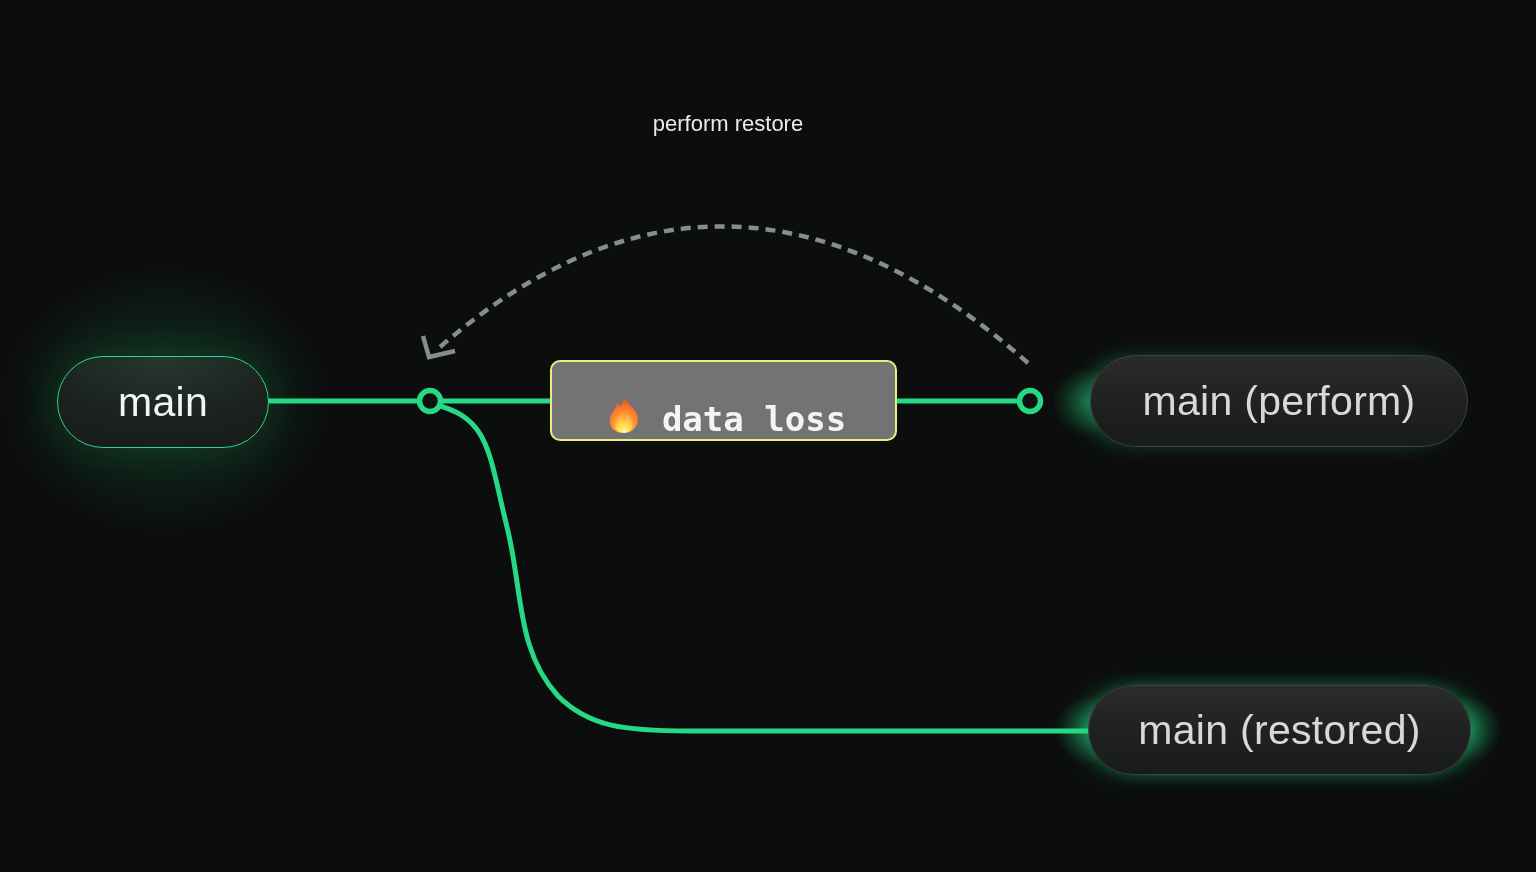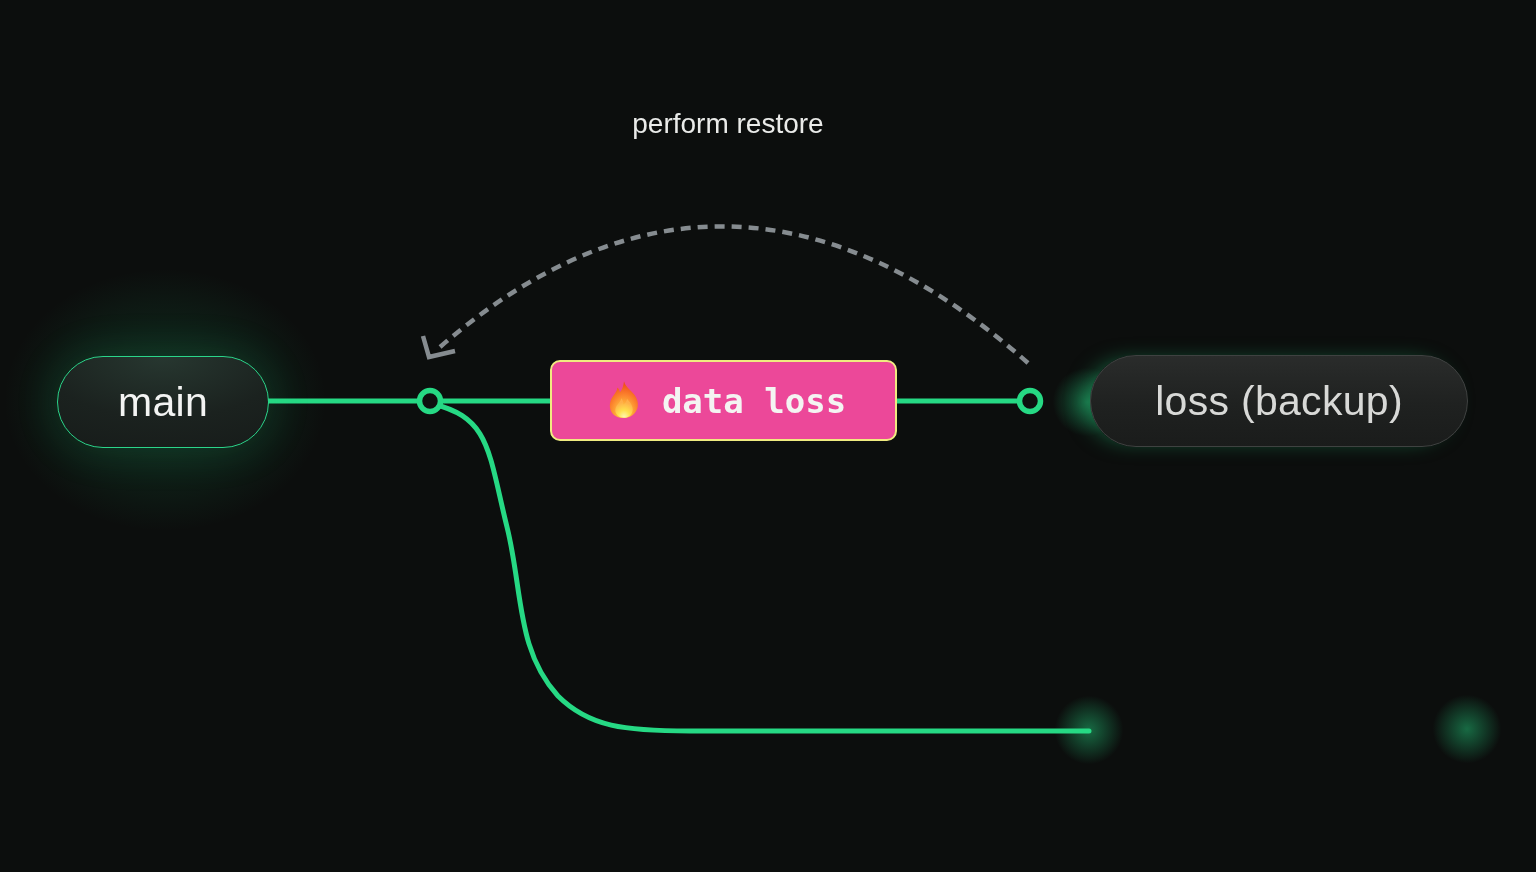--- a/index.html
+++ b/index.html
@@ -25,21 +25,21 @@
     background: radial-gradient(closest-side, rgba(38,217,133,0.45), rgba(38,217,133,0) 70%);
   }
   .glow-restored-r {
     left: 1418px; top: 680px; width: 98px; height: 98px;
     background: radial-gradient(closest-side, rgba(38,217,133,0.45), rgba(38,217,133,0) 70%);
   }
   .wires { position: absolute; left: 0; top: 0; z-index: 2; }
   .caption {
     position: absolute; left: 408px; top: 101px; width: 640px;
     z-index: 5; text-align: center;
-    font-size: 28px; line-height: 46px; color: #eaebe9;
+    font-size: 22px; line-height: 46px; color: #eaebe9;
   }
   .pill {
     position: absolute; z-index: 4;
     display: flex; align-items: center; justify-content: center;
     border-radius: 999px; font-size: 41px; letter-spacing: 0.3px;
   }
   .pill-main {
     left: 57px; top: 356px; width: 210px; height: 90px;
     color: #f3f4f3;
     border: 1.5px solid #2bd58a;
@@ -55,23 +55,23 @@
     left: 1090px; top: 355px; width: 376px; height: 90px;
     box-shadow: -10px 0 22px -8px rgba(38,217,133,0.5);
   }
   .pill-restored {
     left: 1088px; top: 685px; width: 381px; height: 88px;
     box-shadow: -10px 0 22px -8px rgba(38,217,133,0.6), 10px 0 22px -8px rgba(38,217,133,0.6);
   }
   .event-box {
     position: absolute; left: 550px; top: 360px; width: 347px; height: 81px;
     z-index: 4; box-sizing: border-box;
-    display: flex; align-items: center; justify-content: center; gap: 15px;
+    display: flex; align-items: flex-end; justify-content: center; gap: 15px;
     border: 2px solid #f0eb80; border-radius: 10px;
-    background: #ec4899;
+    background: #737373;
   }
   .event-label {
     font-family: "DejaVu Sans Mono", monospace;
     font-weight: bold; font-size: 34px; color: #f4f4f2;
   }
   .flame { width: 46px; height: 46px; flex: 0 0 auto; }
 </style>
 </head>
 <body>
 
@@ -114,17 +114,20 @@
           <stop offset="100%" stop-color="#ffb049"></stop>
         </radialGradient>
       </defs>
       <path fill="url(#fireOuter)" d="M18 2.5 C18.8 5.5 20.6 7.4 22.6 9.3 C25.5 12 28.3 15 28.8 19.3 C29.5 25.5 25.3 30.7 18.4 31.2 C11.2 31.7 6.6 27.1 6.9 20.9 C7.1 17.2 9 14.6 10.9 12.1 C11.9 10.8 12.6 9.3 12.8 7.5 C13.9 8.5 14.6 9.7 14.8 11.2 C16.6 9.1 17.6 6.1 18 2.5 Z"></path>
       <path fill="url(#fireInner)" d="M18.1 31.2 C13.9 31.1 11.1 28.5 11.2 25.1 C11.3 22.5 12.9 20.9 14.3 19.2 C15.1 18.2 15.7 17.1 16 15.9 C17 17.3 17.6 18.9 17.5 20.8 C19 19.9 20 18.4 20.4 16.5 C22.3 18.8 24.6 21 24.8 24.2 C25 27.9 22.4 30.9 18.1 31.2 Z"></path>
     </svg>
     <span class="event-label">data loss</span>
   </div>
 
   <div class="pill pill-gray pill-backup">
-    <span>loss (backup)</span>
+    <span>main (perform)</span>
   </div>
 
+  <div class="pill pill-gray pill-restored">
+    <span>main (restored)</span>
+  </div>
 
 </div>
 
 </body></html>

